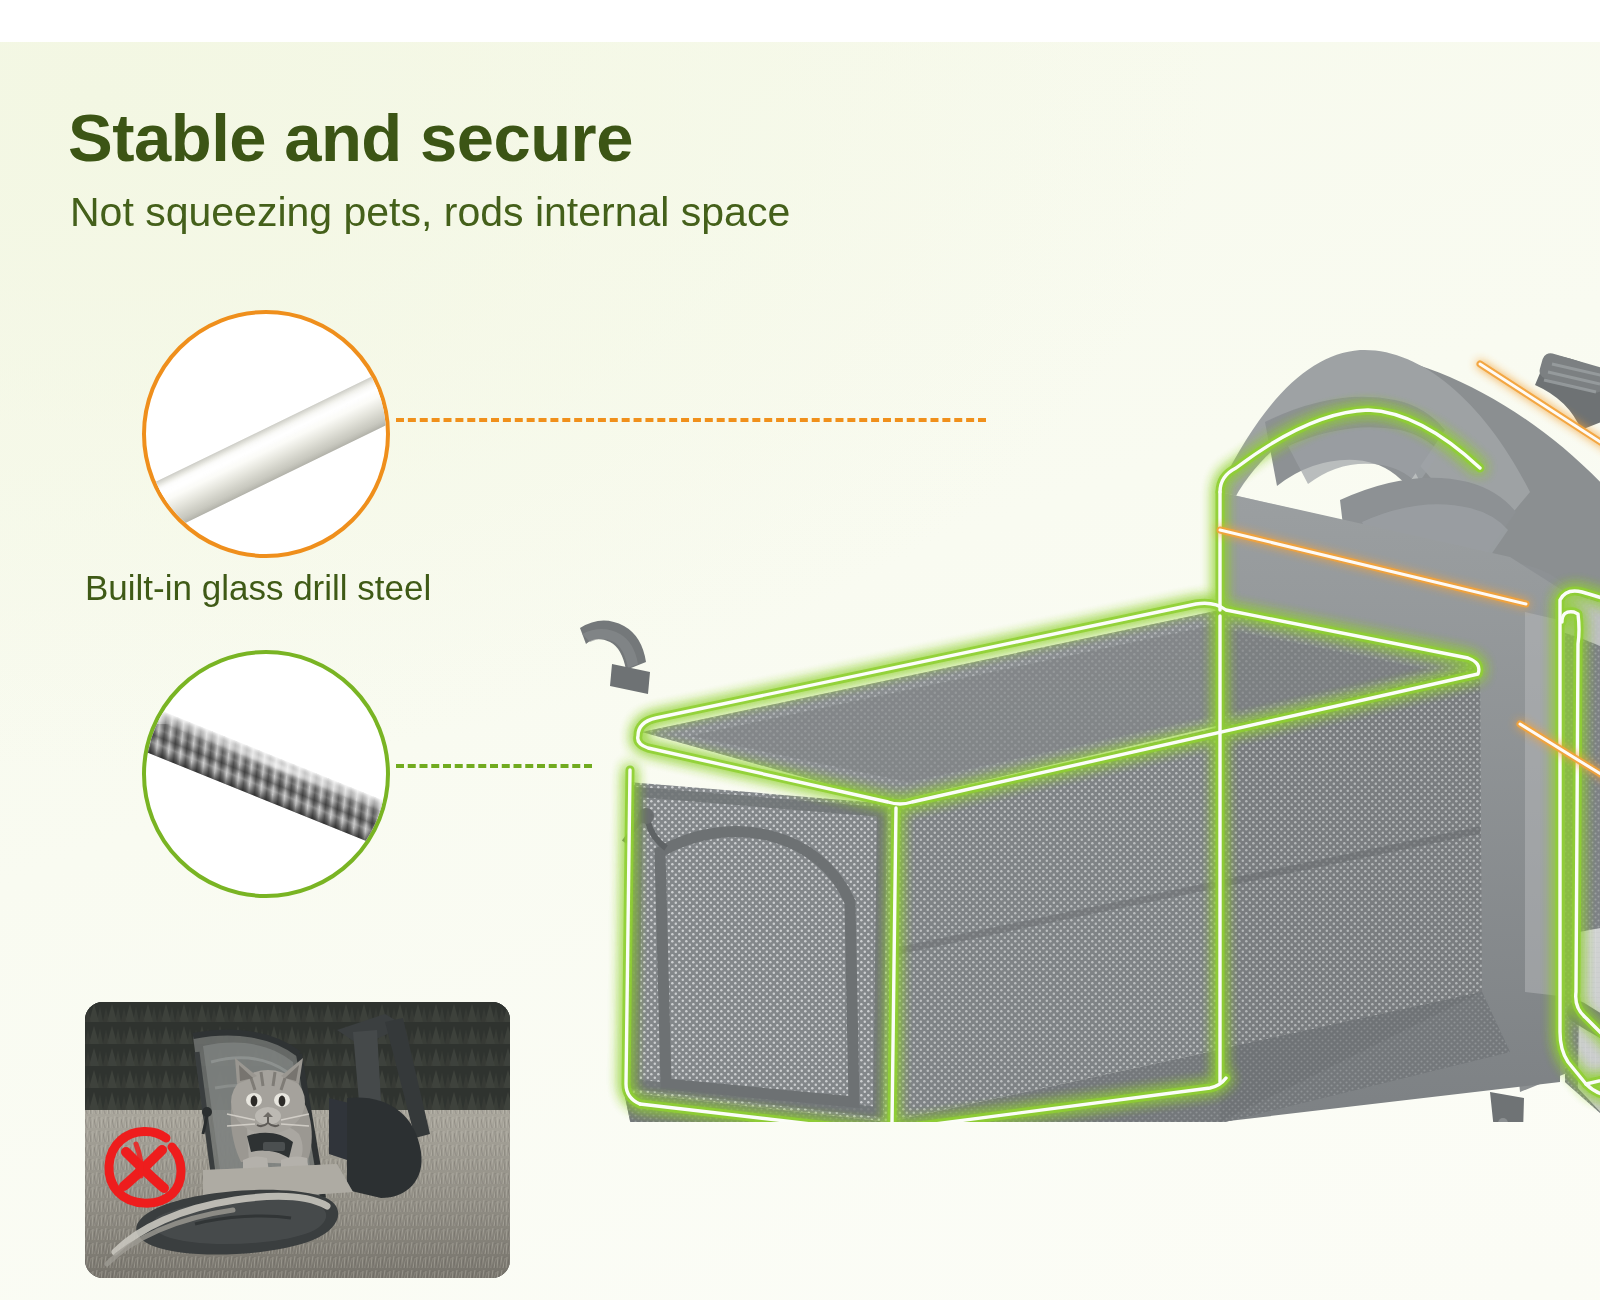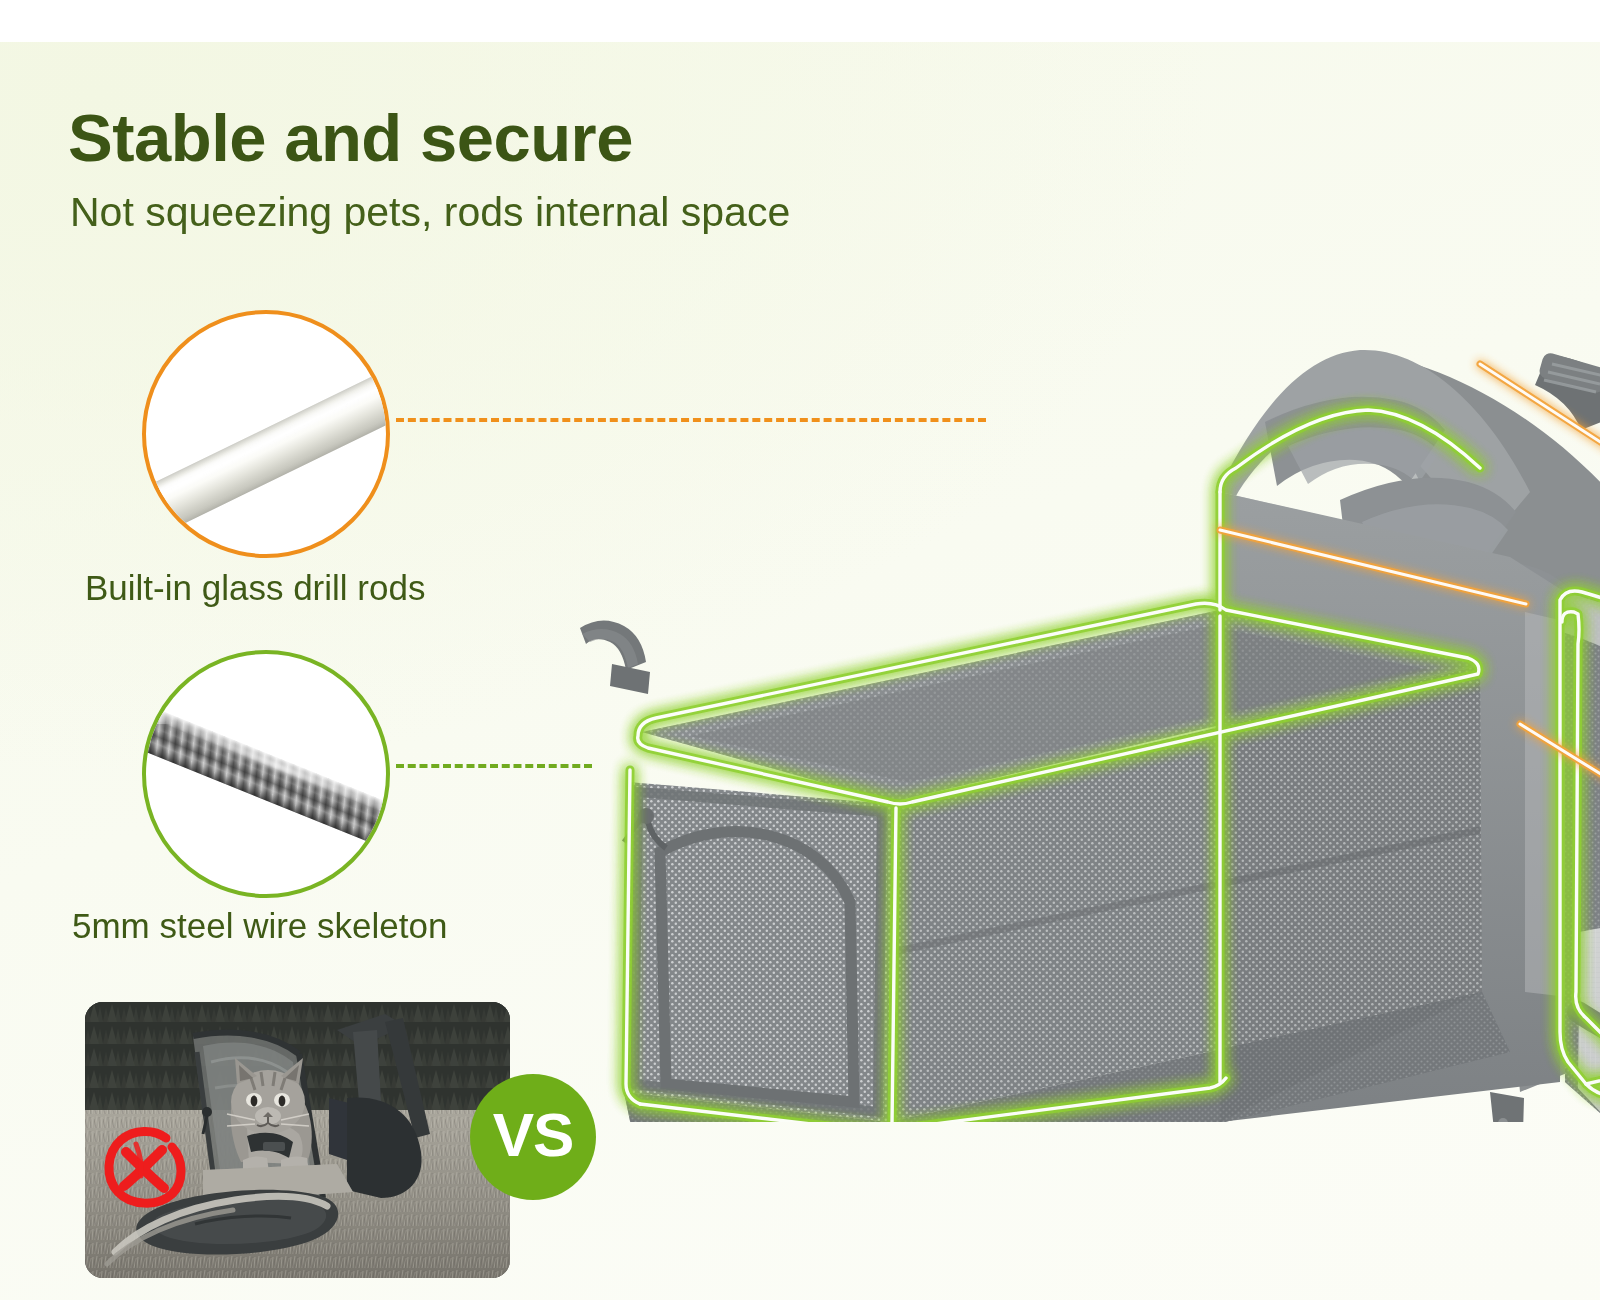--- a/index.html
+++ b/index.html
@@ -267,33 +267,32 @@
 
   <div class="leader" id="leader-wire"></div>
 
   <div class="callout" id="callout-rod">
     <div class="callout-inner">
       <div class="rod">
         <div class="rod-gloss"></div>
       </div>
     </div>
   </div>
-  <div class="callout-label" id="label-rod">Built-in glass drill rods</div>
+  <div class="callout-label" id="label-rod">Built-in glass drill steel</div>
 
   <div class="callout" id="callout-wire">
     <div class="callout-inner">
       <div class="cable">
         <div class="cable-strands"></div>
         <div class="cable-sheen"></div>
       </div>
       <div class="cable-fade-l"></div>
       <div class="cable-fade-r"></div>
     </div>
   </div>
-  <div class="callout-label" id="label-wire">5mm steel wire skeleton</div>
 
   <div id="product">
     <svg viewBox="0 0 1080 830" xmlns="http://www.w3.org/2000/svg">
       <defs>
 
         <pattern id="meshPat" width="7" height="7" patternUnits="userSpaceOnUse">
           <rect width="7" height="7" fill="#83878a"></rect>
           <circle cx="1.8" cy="1.8" r="1.25" fill="#d9dbdc" opacity="0.85"></circle>
           <circle cx="5.3" cy="5.3" r="1.25" fill="#d9dbdc" opacity="0.85"></circle>
         </pattern>
@@ -611,17 +610,14 @@
   <div id="reject-mark">
     <svg viewBox="0 0 96 96" xmlns="http://www.w3.org/2000/svg">
       <path d="M 70 18 C 58 9 38 9 25 20 C 10 33 9 58 22 72 C 35 86 62 87 76 74
                C 88 62 88 40 76 27" fill="none" stroke="#ee1d1d" stroke-width="9" stroke-linecap="round"></path>
       <path d="M 30 32 C 42 44 56 58 68 68" fill="none" stroke="#ee1d1d" stroke-width="10" stroke-linecap="round"></path>
       <path d="M 66 30 C 54 42 40 56 28 66" fill="none" stroke="#ee1d1d" stroke-width="10" stroke-linecap="round"></path>
       <path d="M 40 24 C 44 34 46 46 45 56" fill="none" stroke="#ee1d1d" stroke-width="5" stroke-linecap="round" opacity="0.85"></path>
     </svg>
   </div>
 
-  <div id="vs-badge">
-    <span class="vs-text">VS</span>
-  </div>
 
 </div>
 
 </body></html>

